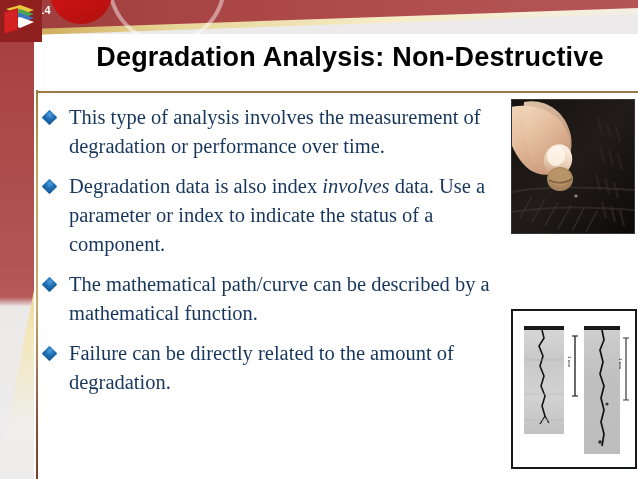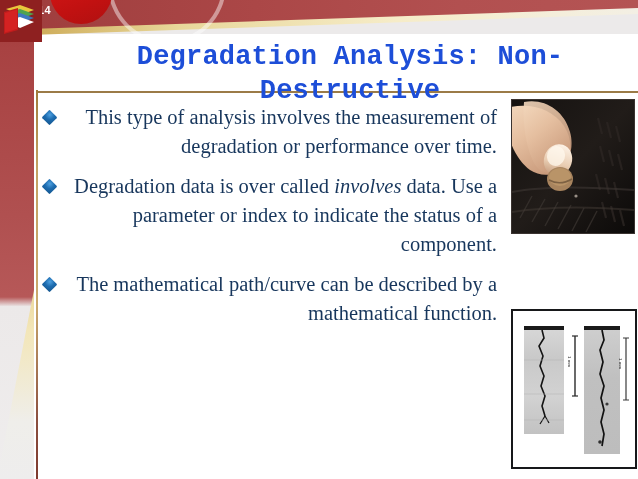--- a/index.html
+++ b/index.html
@@ -116,22 +116,22 @@
     width: 602px; height: 2px;
     background: #9b7b47;
   }
 
   
   .title {
     position: absolute;
     left: 70px; top: 40px;
     width: 560px;
     text-align: center;
-    color: #1d4ed8;
-    font-family: Liberation Mono, monospace;
+    color: #000000;
+    font-family: Liberation Sans, sans-serif;
     font-size: 27px;
     font-weight: bold;
     letter-spacing: 0.2px;
     line-height: 34px;
   }
 
   
   .body {
     position: absolute;
     left: 42px; top: 103px;
@@ -149,21 +149,20 @@
     transform: rotate(45deg);
     background: radial-gradient(circle at 35% 30%, #4da0e0 0%, #1d6cb0 45%, #14548c 100%);
     border-radius: 1px;
   }
   .bullet-text {
     flex: 1 1 auto;
     color: #17365c;
     font-family: "Liberation Serif", serif;
     font-size: 20.5px;
     line-height: 29px;
-    text-align: right;
   }
   .bullet-text em { font-style: italic; }
 
   
   .photo-tire {
     position: absolute;
     left: 511px; top: 99px;
     width: 122px; height: 133px;
     background: #0d0b0a;
     overflow: hidden;
@@ -228,25 +227,29 @@
 
   <div class="title">Degradation Analysis: Non-Destructive</div>
 
   <div class="body" id="bullet-list">
       <div class="bullet-row">
         <span class="bullet-mark"></span>
         <span class="bullet-text"><span>This type of analysis involves the measurement of degradation or performance over time.</span></span>
       </div>
       <div class="bullet-row">
         <span class="bullet-mark"></span>
-        <span class="bullet-text"><span>Degradation data is over called </span><em>involves</em><span> data. Use a parameter or index to indicate the status of a component.</span></span>
+        <span class="bullet-text"><span>Degradation data is also index </span><em>involves</em><span> data. Use a parameter or index to indicate the status of a component.</span></span>
       </div>
       <div class="bullet-row">
         <span class="bullet-mark"></span>
         <span class="bullet-text"><span>The mathematical path/curve can be described by a mathematical function.</span></span>
+      </div>
+      <div class="bullet-row">
+        <span class="bullet-mark"></span>
+        <span class="bullet-text"><span>Failure can be directly related to the amount of degradation.</span></span>
       </div>
     </div>
 
   <div class="photo-tire">
     <svg width="122" height="133" viewBox="0 0 122 133" aria-hidden="true">
       <defs>
         <linearGradient id="tireG" x1="0" y1="0" x2="1" y2="1">
           <stop offset="0%" stop-color="#151210"></stop>
           <stop offset="50%" stop-color="#211c19"></stop>
           <stop offset="100%" stop-color="#0c0a09"></stop>

